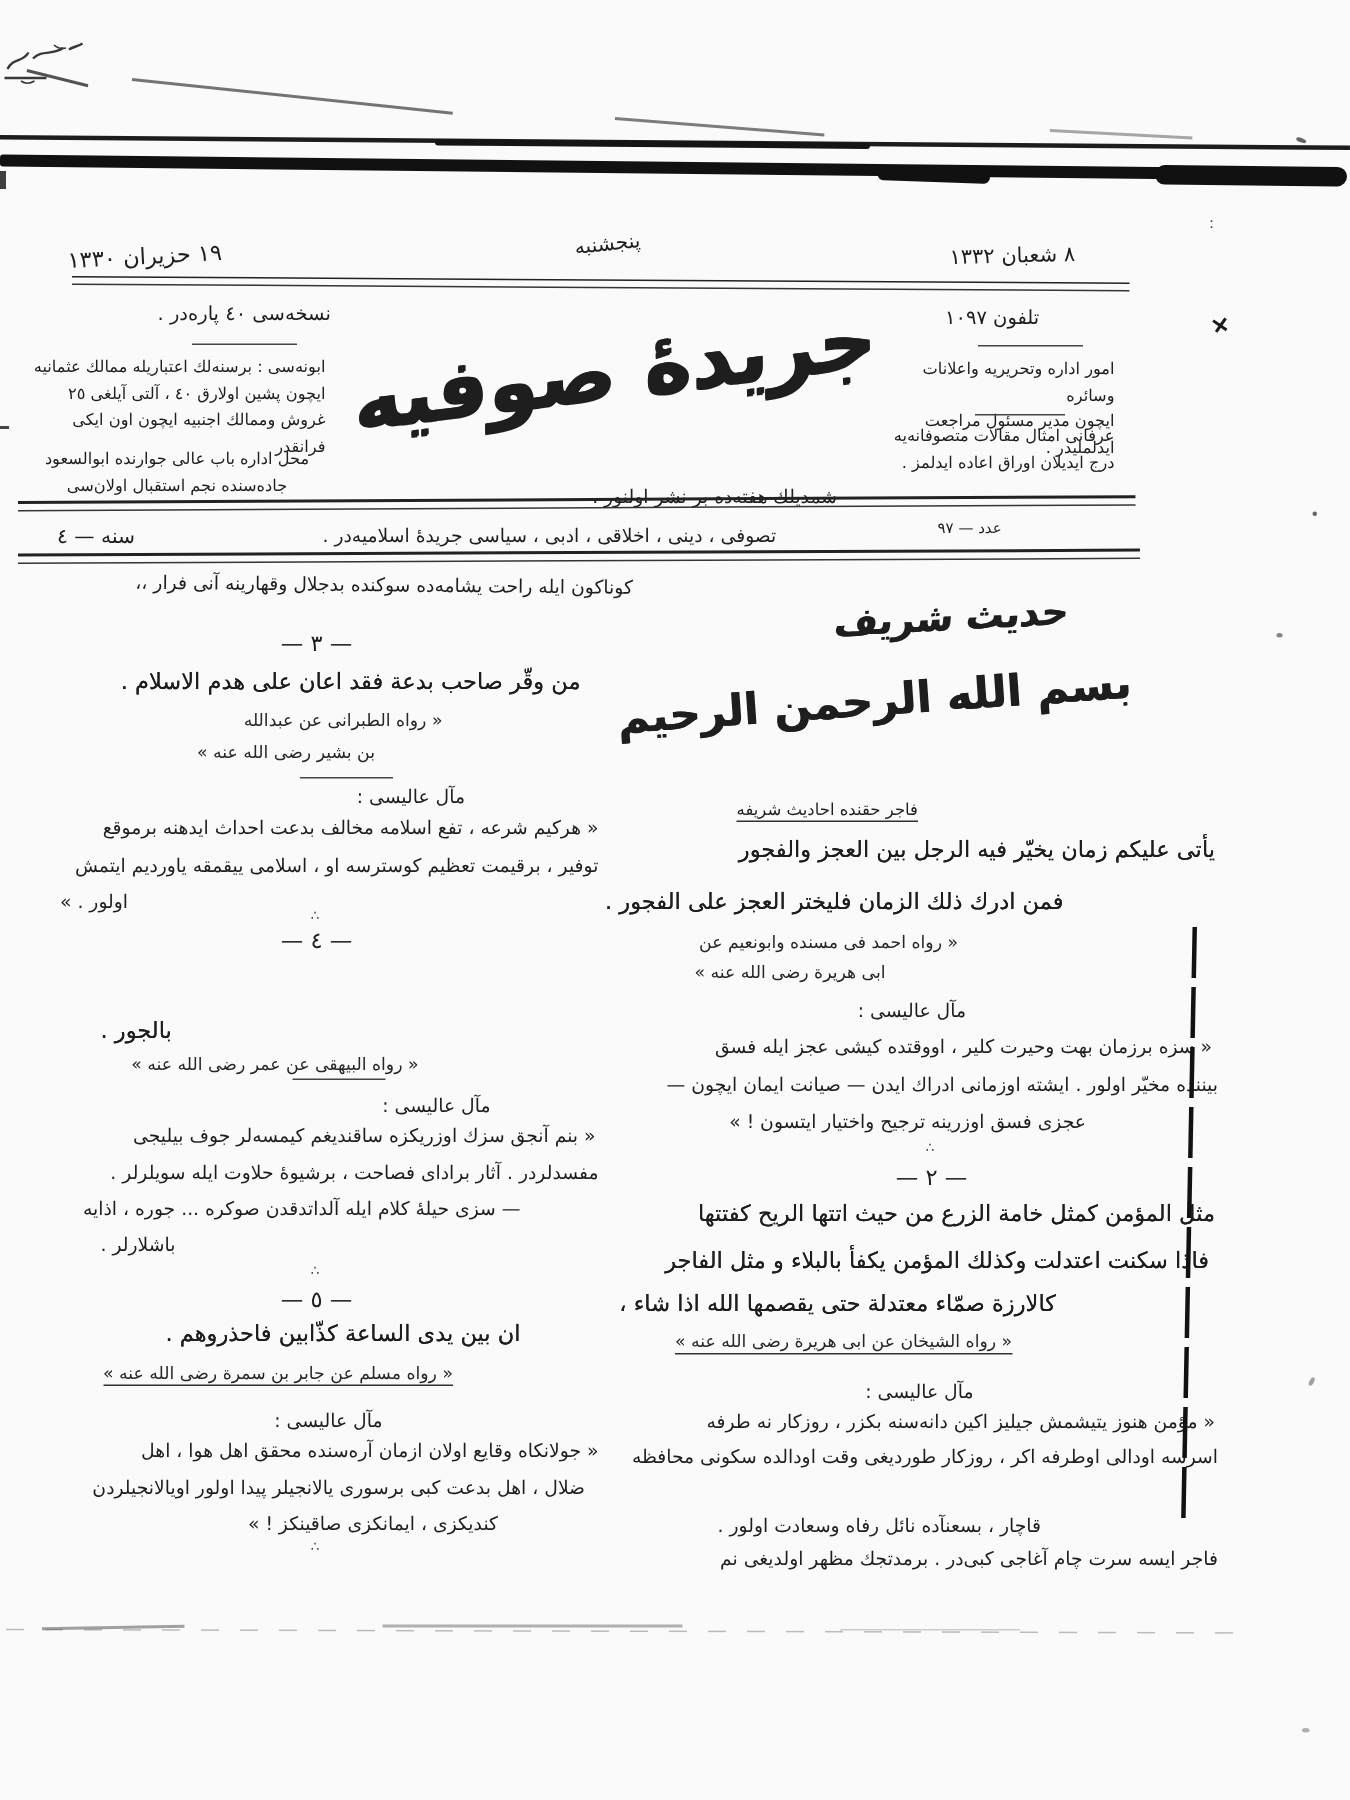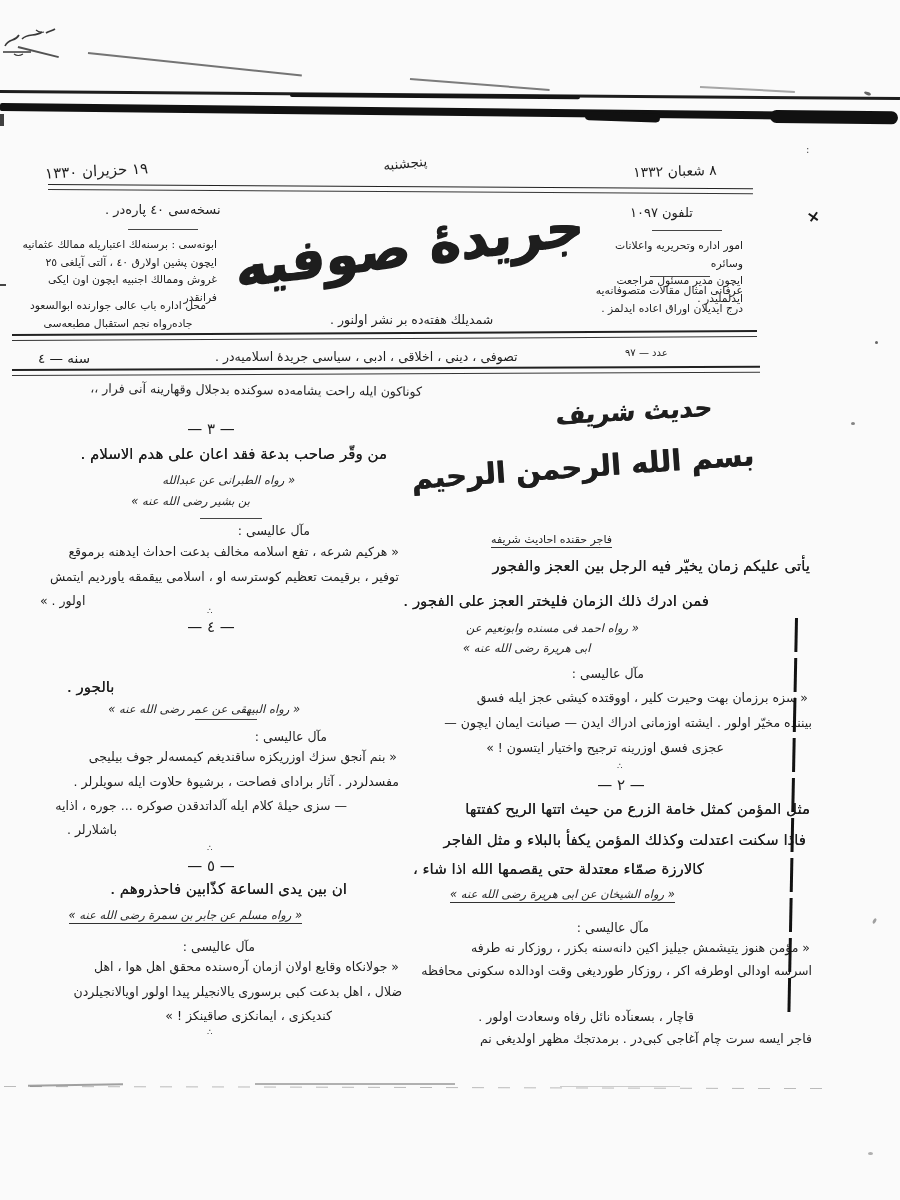--- a/index.html
+++ b/index.html
@@ -8,21 +8,21 @@
   .ab{position:absolute;white-space:nowrap;}
   .ar{direction:rtl;unicode-bidi:isolate;}
   .cx{left:0;right:0;margin:0 auto;width:max-content;}
   .dln{position:absolute;height:1.5px;background:#57524a;transform-origin:left center;}
   .blk{position:absolute;background:#14110e;transform-origin:left center;}
   .rule2{position:absolute;height:4px;border-top:1.6px solid #26211b;border-bottom:1px solid #3a342c;transform-origin:left center;}
   .minirule{position:absolute;height:0;border-top:1.2px solid #4a443c;}
   .date{font-size:14px;}
   .hsmall{font-size:10.8px;line-height:17.5px;}
   .hadith{font-size:15px;text-shadow:0 0 .4px currentColor;}
-  .rawi{font-size:11.5px;color:#2b2620;font-style:italic;}
+  .rawi{font-size:11.5px;color:#2b2620;}
   .meal{font-size:12.5px;}
   .maal{font-size:12.5px;}
   .sep{font-size:15px;}
   .dots{font-size:9px;color:#3a352e;letter-spacing:2px;}
   .underl{border-bottom:1px solid #35302a;padding-bottom:1px;}
   .masthead-title{font-size:54px;font-weight:bold;transform:rotate(-7deg) skewX(-6deg);
                   text-shadow:1px 0 currentColor,0 1px currentColor;}
   .section-title{font-size:25px;font-weight:bold;transform:rotate(-3deg) skewX(-8deg);
                  text-shadow:.6px 0 currentColor;}
   .basmala{font-size:29px;font-weight:bold;transform:rotate(-4deg);text-shadow:.5px 0 currentColor;}
@@ -66,25 +66,25 @@
 
   <div class="ab ar" style="left:105px;top:202px;font-size:13px">نسخه‌سى ٤٠ پاره‌در .</div>
   <div class="minirule" style="left:128px;top:229px;width:70px"></div>
   <div class="ab ar hsmall" style="left:12px;top:236px;width:205px;white-space:normal;text-align:right">
     <div>ابونه‌سى : برسنه‌لك اعتباريله ممالك عثمانيه</div>
     <div>ايچون پشين اولارق ٤٠ ، آلتى آيلغى ٢٥</div>
     <div>غروش وممالك اجنبيه ايچون اون ايكى فرانقدر</div>
   </div>
   <div class="ab ar hsmall" style="left:18px;top:297px;width:200px;white-space:normal;text-align:center">
     <div>محل اداره باب عالى جوارنده ابوالسعود</div>
-    <div>جاده‌رواه نجم استقبال مطبعه‌سى</div>
+    <div>جاده‌سنده نجم استقبال اولان‌سى</div>
   </div>
 
   <div class="ab ar masthead-title" style="left:285px;top:212px;width:300px;text-align:center">جريدهٔ صوفيه</div>
-  <div class="ab ar" style="left:330px;top:312px;width:228px;text-align:left;font-size:12.5px">شمديلك هفته‌ده بر نشر اولنور .</div>
+  <div class="ab ar" style="left:330px;top:323px;width:228px;text-align:right;font-size:12.5px">شمديلك هفته‌ده بر نشر اولنور .</div>
 
   <div class="ab ar" style="left:630px;top:205px;font-size:13px">تلفون ١٠٩٧</div>
   <div class="minirule" style="left:652px;top:230px;width:70px"></div>
   <div class="ab ar hsmall" style="left:583px;top:237px;width:160px;white-space:normal;">
     <div>امور اداره وتحريريه واعلانات وسائره</div>
     <div>ايچون مدير مسئول مراجعت ايدلمليدر .</div>
   </div>
   <div class="minirule" style="left:650px;top:276px;width:60px"></div>
   <div class="ab ar hsmall" style="left:583px;top:282px;width:160px;white-space:normal;text-align:right">
     <div>عرفانى امثال مقالات متصوفانه‌يه</div>
@@ -105,34 +105,34 @@
     <div class="ab ar rawi" style="right:112px;top:98px">« رواه الطبرانى عن عبدالله</div>
     <div class="ab ar rawi" style="right:157px;top:119px">بن بشير رضى الله عنه »</div>
     <div class="minirule" style="right:145px;top:143px;width:62px"></div>
     <div class="ab ar maal" style="right:97px;top:148px">مآل عاليسى :</div>
     <div class="ab ar meal" style="right:8px;top:169px">« هركيم شرعه ، تفع اسلامه مخالف بدعت احداث ايدهنه برموقع</div>
     <div class="ab ar meal" style="right:8px;top:194px">توفير ، برقيمت تعظيم كوسترسه او ، اسلامى ييقمقه ياورديم ايتمش</div>
     <div class="ab ar meal" style="left:25px;top:218px">اولور . »</div>
     <div class="ab dots cx" style="top:231px">∴</div>
     <div class="ab ar sep cx" style="top:243px">— ٤ —</div>
     <div class="ab ar hadith" style="left:52px;top:303px">بالجور .</div>
-    <div class="ab ar rawi" style="right:107px;top:327px">« رواه البيهقى عن عمر رضى الله عنه »</div>
+    <div class="ab ar rawi" style="right:128px;top:327px">« رواه البيهقى عن عمر رضى الله عنه »</div>
     <div class="minirule" style="right:150px;top:344px;width:62px"></div>
     <div class="ab ar maal" style="right:80px;top:354px">مآل عاليسى :</div>
     <div class="ab ar meal" style="right:8px;top:399px">مفسدلردر . آثار براداى فصاحت ، برشيوهٔ حلاوت ايله سويلرلر .</div>
     <div class="ab ar meal" style="right:10px;top:374px">« بنم آنجق سزك اوزريكزه ساقنديغم كيمسه‌لر جوف بيليجى</div>
     <div class="ab ar meal" style="right:60px;top:423px">— سزى حيلهٔ كلام ايله آلداتدقدن صوكره ... جوره ، اذايه</div>
     <div class="ab ar meal" style="left:52px;top:447px">باشلارلر .</div>
     <div class="ab dots cx" style="top:468px">∴</div>
     <div class="ab ar sep cx" style="top:482px">— ٥ —</div>
     <div class="ab ar hadith" style="right:60px;top:505px">ان بين يدى الساعة كذّابين فاحذروهم .</div>
     <div class="ab ar rawi underl" style="right:105px;top:533px">« رواه مسلم عن جابر بن سمرة رضى الله عنه »</div>
     <div class="ab ar maal" style="right:152px;top:564px">مآل عاليسى :</div>
     <div class="ab ar meal" style="right:8px;top:584px">« جولانكاه وقايع اولان ازمان آره‌سنده محقق اهل هوا ، اهل</div>
-    <div class="ab ar meal" style="right:5px;top:609px">ضلال ، اهل بدعت كبى برسورى يالانجيلر پيدا اولور اويالانجيلردن</div>
+    <div class="ab ar meal" style="right:17px;top:609px">ضلال ، اهل بدعت كبى برسورى يالانجيلر پيدا اولور اويالانجيلردن</div>
     <div class="ab ar meal" style="right:75px;top:633px">كنديكزى ، ايمانكزى صاقينكز ! »</div>
     <div class="ab dots cx" style="top:652px">∴</div>
   </div>
 
   <div class="ab" style="left:430px;top:395px;width:382px;height:680px">
     <div class="ab ar section-title" style="right:100px;top:2px">حديث شريف</div>
     <div class="ab ar basmala" style="right:58px;top:55px">بسم الله الرحمن الرحيم</div>
     <div class="ab ar underl" style="right:200px;top:138px;font-size:11px">فاجر حقنده احاديث شريفه</div>
     <div class="ab ar hadith" style="right:2px;top:162px">يأتى عليكم زمان يخيّر فيه الرجل بين العجز والفجور</div>
     <div class="ab ar hadith" style="right:103px;top:197px">فمن ادرك ذلك الزمان فليختر العجز على الفجور .</div>

